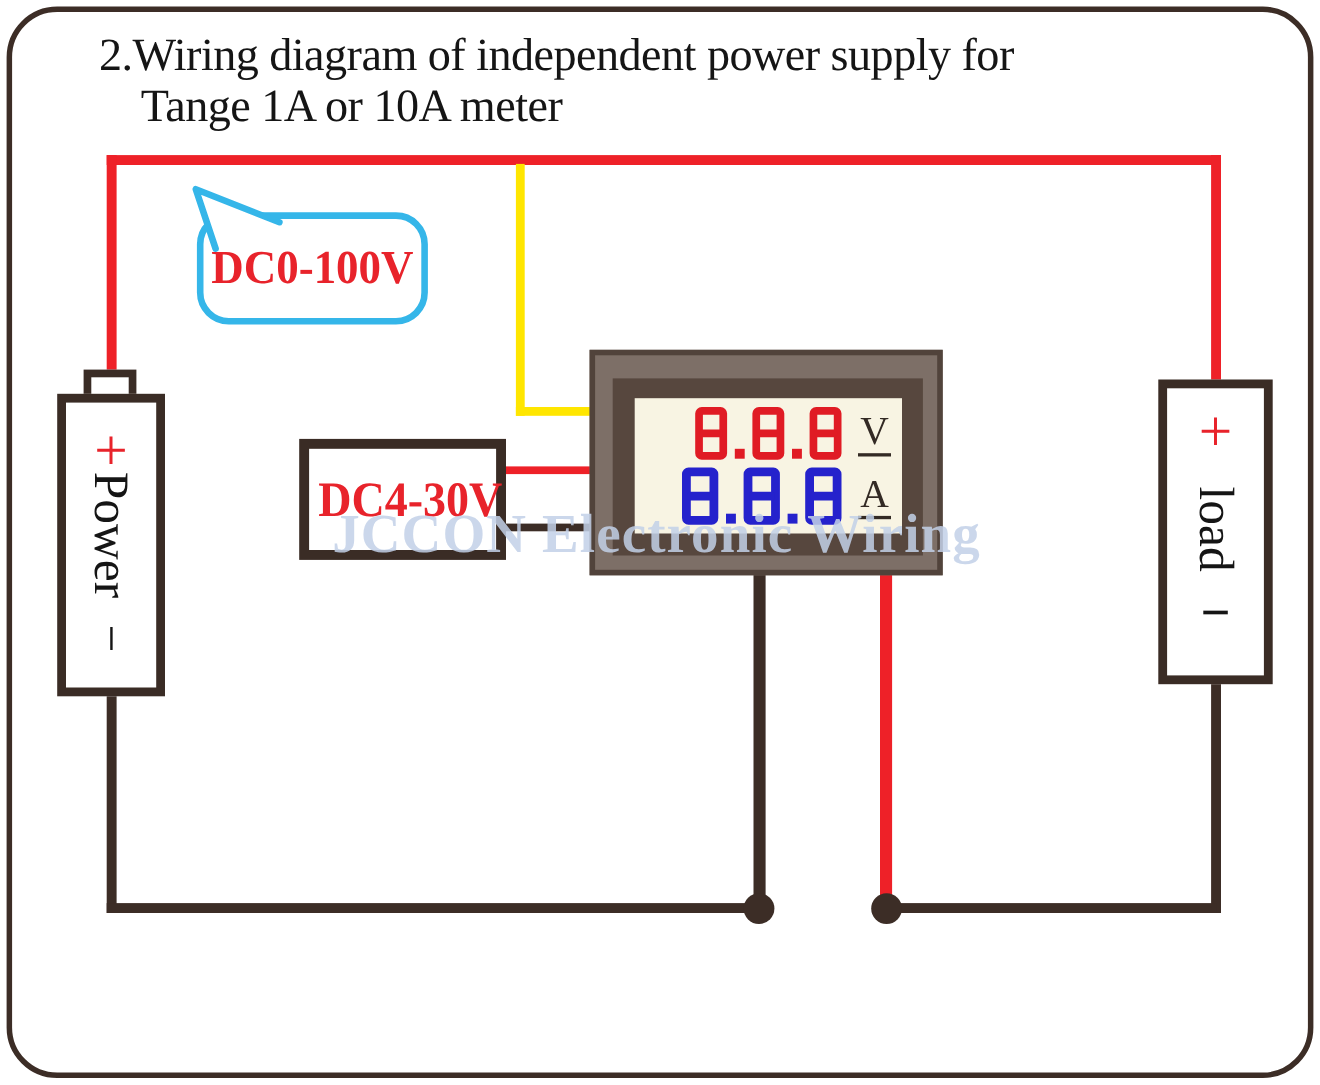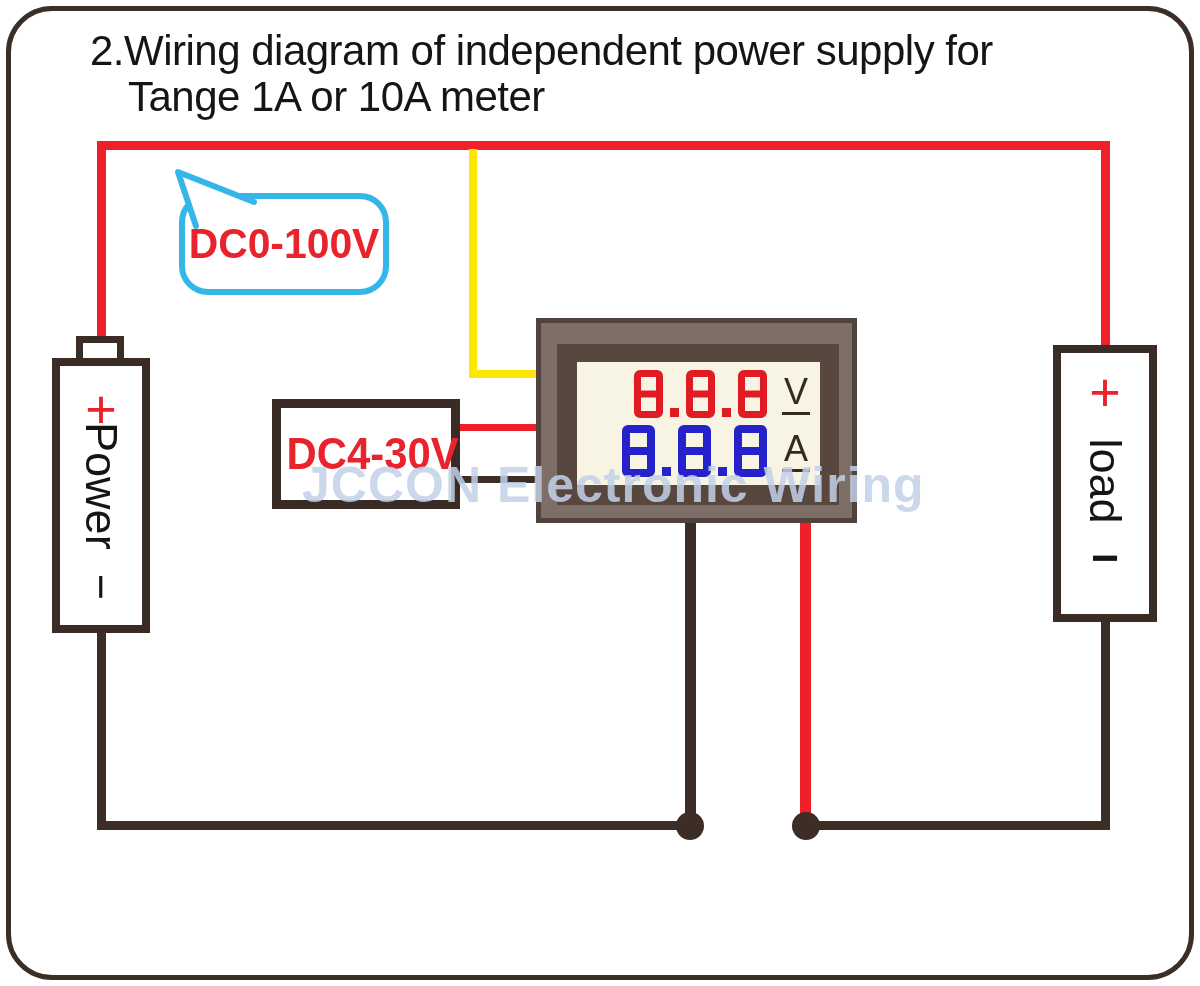--- a/index.html
+++ b/index.html
@@ -1,18 +1,18 @@
 <!DOCTYPE html>
 <html><head>
 <meta charset="utf-8">
 <style>
   html,body{margin:0;padding:0;background:#fff;}
   #stage{
     position:relative;width:1200px;height:986px;background:#ffffff;overflow:hidden;
-    font-family:Liberation Sans, sans-serif;
+    font-family:Liberation Serif, serif;
   }
   
   .frame{
     position:absolute;left:6px;top:6px;right:6px;bottom:6px;
     border:5px solid var(--wire-dark);border-radius:46px;
   }
   
   .title{
     position:absolute;left:90px;top:28px;color:var(--text-black);
     font-size:42px;line-height:46px;letter-spacing:-0.5px;white-space:nowrap;

